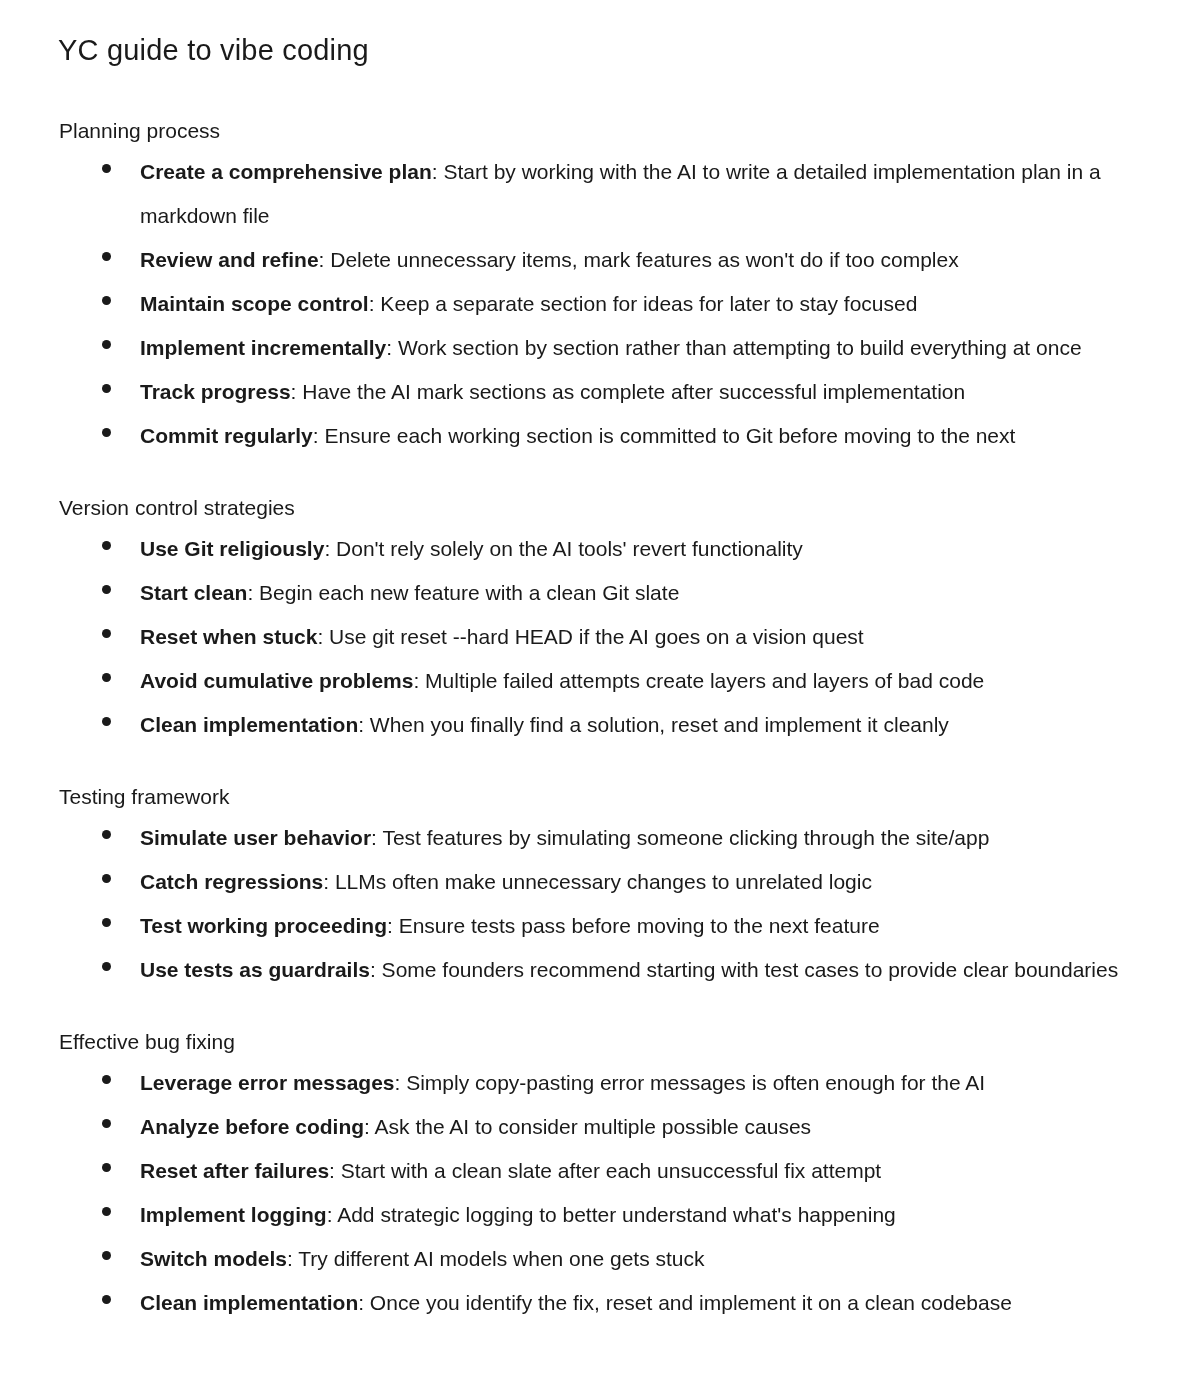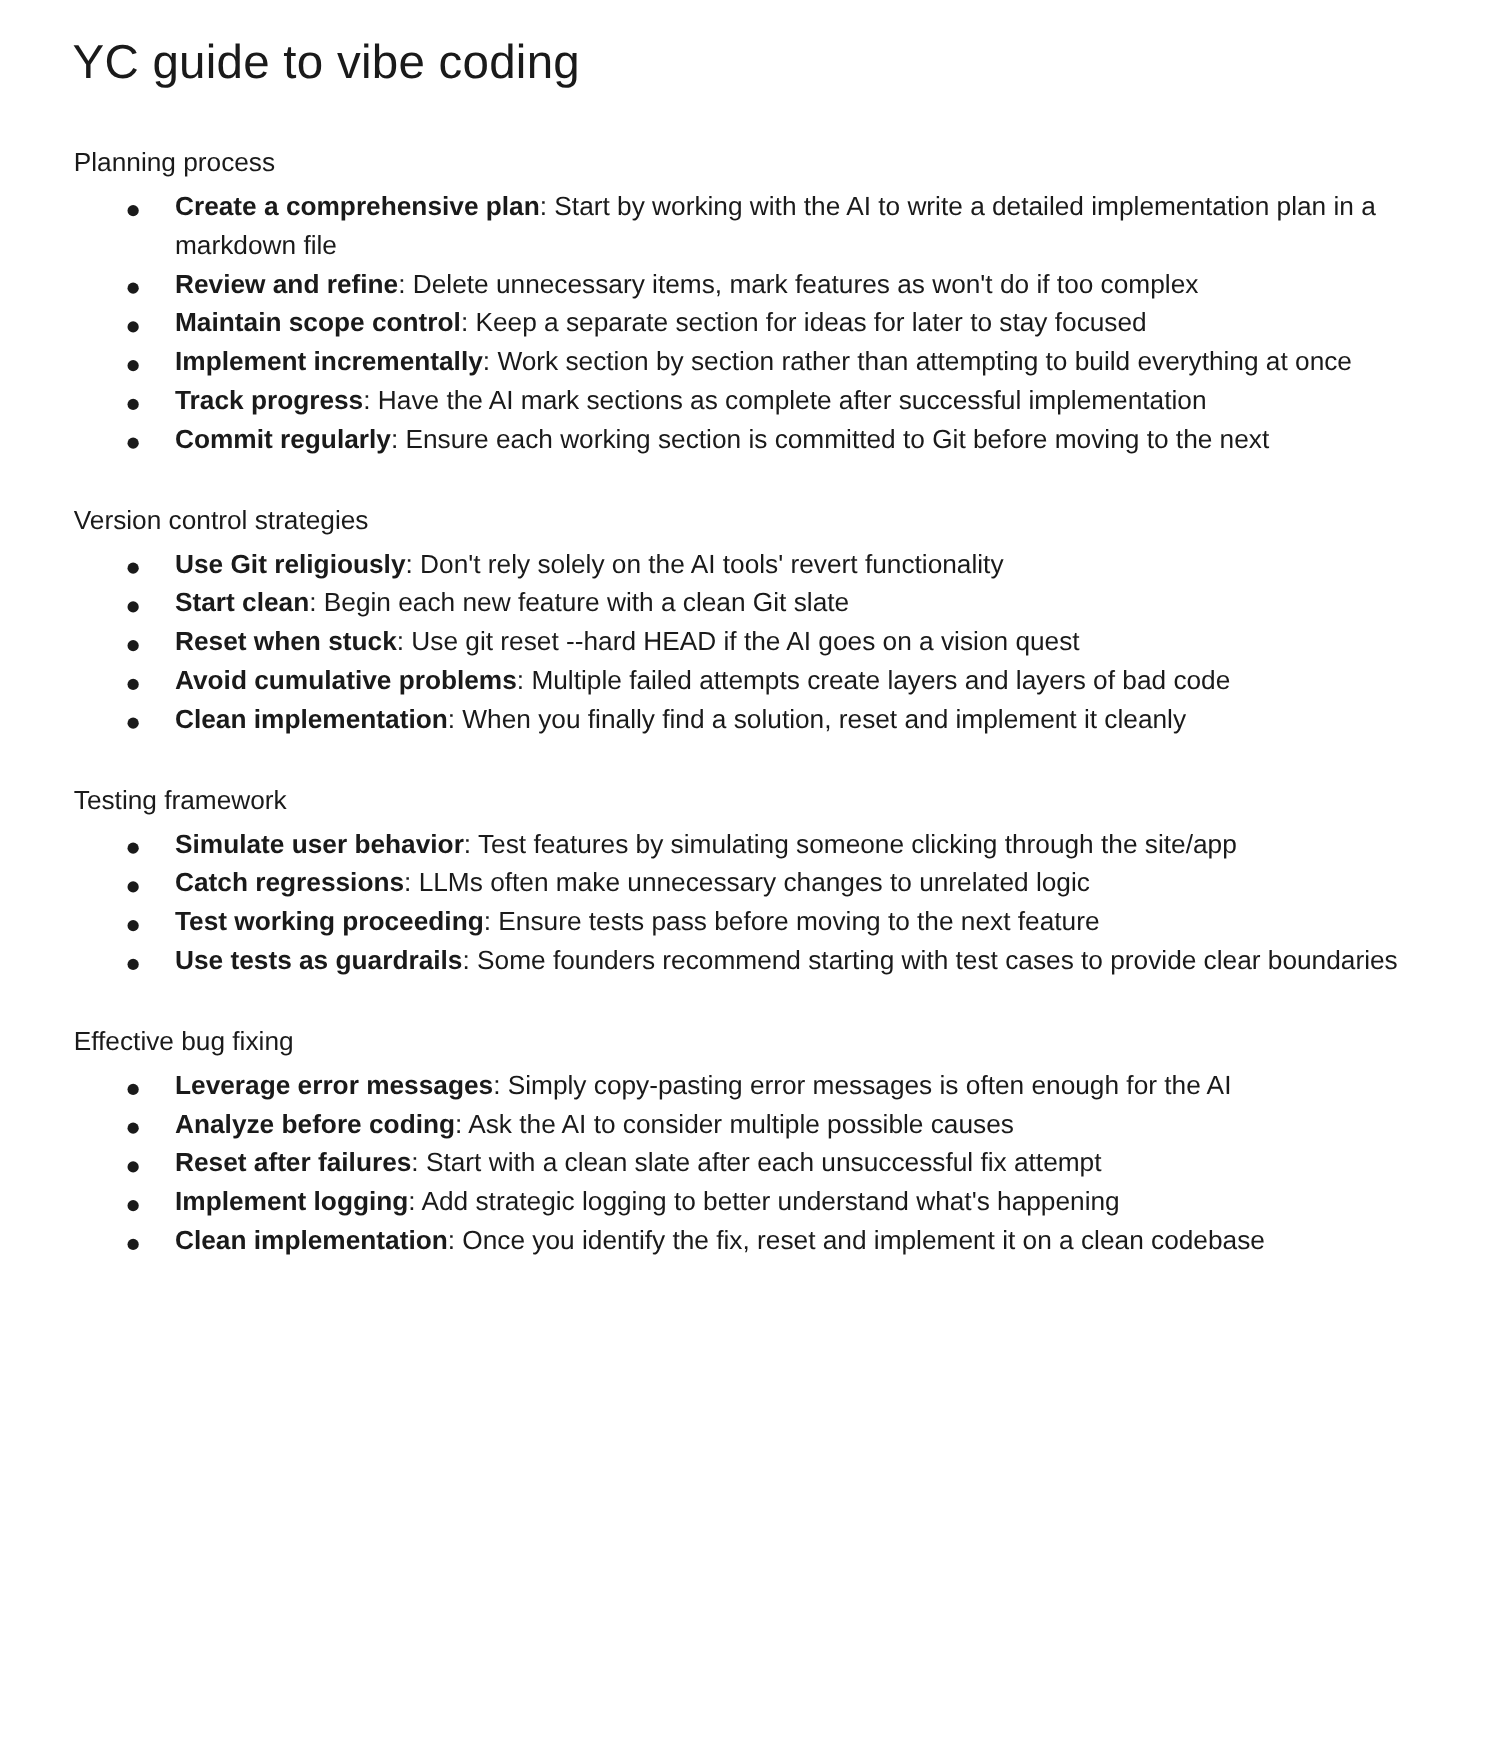--- a/index.html
+++ b/index.html
@@ -13,21 +13,21 @@
     font-family: "Liberation Sans", sans-serif;
     color: #1a1a1a;
     -webkit-font-smoothing: antialiased;
   }
   .doc {
     box-sizing: border-box;
     width: 1200px;
     padding: 30px 65px 40px 58px;
   }
   .doc-title {
-    font-size: 38px;
+    font-size: 29px;
     line-height: 40px;
     font-weight: 400;
     margin: 0 0 43px 0;
     letter-spacing: 0.2px;
   }
   .doc-section {
     margin: 0 0 32px 0;
   }
   .section-heading {
     font-size: 21px;
@@ -36,21 +36,21 @@
     margin: 1px;
   }
   .bullet-list {
     list-style: none;
     margin: 0;
     padding: 0 0 0 82px;
   }
   .bullet-item {
     position: relative;
     font-size: 21px;
-    line-height: 31px;
+    line-height: 44px;
   }
   .bullet-item .bullet-dot {
     position: absolute;
     left: -38px;
     top: 14px;
     width: 9px;
     height: 9px;
     border-radius: 50%;
     background: #1a1a1a;
   }
@@ -94,17 +94,18 @@
           <li class="bullet-item"><span class="bullet-dot"></span><span class="lead">Use tests as guardrails</span><span>: Some founders recommend starting with test cases to provide clear boundaries</span></li>
         </ul>
       </section>
       <section class="doc-section">
         <h2 class="section-heading">Effective bug fixing</h2>
         <ul class="bullet-list">
           <li class="bullet-item"><span class="bullet-dot"></span><span class="lead">Leverage error messages</span><span>: Simply copy-pasting error messages is often enough for the AI</span></li>
           <li class="bullet-item"><span class="bullet-dot"></span><span class="lead">Analyze before coding</span><span>: Ask the AI to consider multiple possible causes</span></li>
           <li class="bullet-item"><span class="bullet-dot"></span><span class="lead">Reset after failures</span><span>: Start with a clean slate after each unsuccessful fix attempt</span></li>
           <li class="bullet-item"><span class="bullet-dot"></span><span class="lead">Implement logging</span><span>: Add strategic logging to better understand what's happening</span></li>
+          <li class="bullet-item"><span class="bullet-dot"></span><span class="lead">Switch models</span><span>: Try different AI models when one gets stuck</span></li>
           <li class="bullet-item"><span class="bullet-dot"></span><span class="lead">Clean implementation</span><span>: Once you identify the fix, reset and implement it on a clean codebase</span></li>
         </ul>
       </section>
     </div>
 </div>
 
 </body></html>

